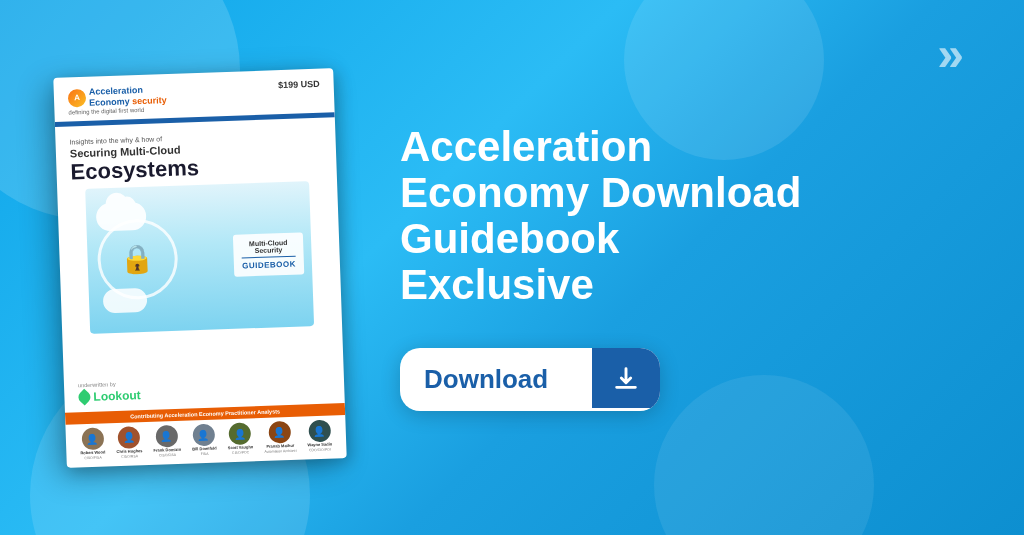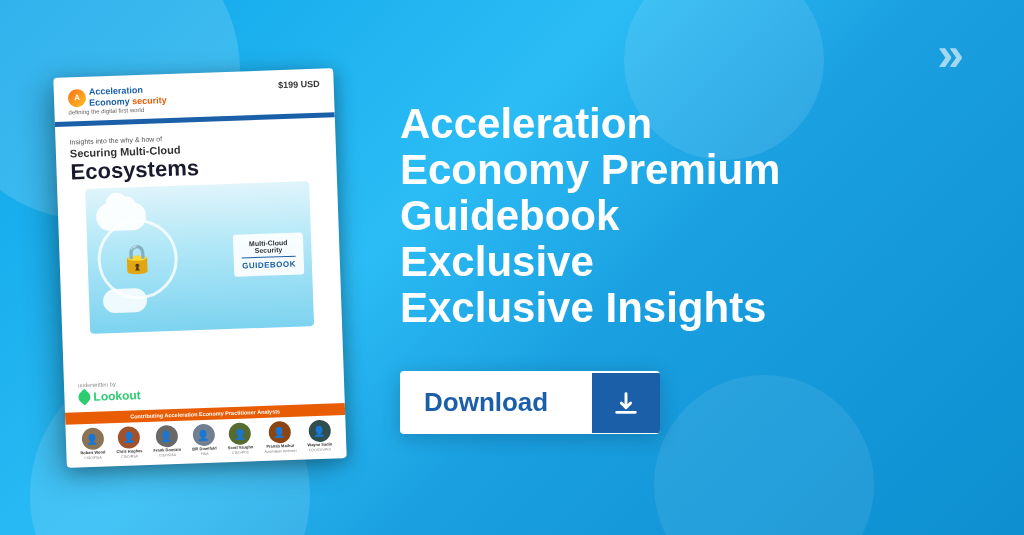--- a/index.html
+++ b/index.html
@@ -347,23 +347,23 @@
     .main-headline {
       font-size: 42px;
       font-weight: 900;
       color: white;
       line-height: 1.1;
       margin-bottom: 40px;
     }
 
     .download-btn {
       display: flex;
-      align-items: center;
+      align-items: flex-start;
       background: white;
-      border-radius: 4px;
+      border-radius: 20px;
       overflow: hidden;
       width: 260px;
       cursor: pointer;
       box-shadow: 0 4px 20px rgba(0,0,0,0.2);
     }
 
     .download-text-area {
       flex: 1;
       padding: 16px 24px;
     }
@@ -507,24 +507,23 @@
             </div>
           <div class="contrib-name">Wayne Sadin</div>
           <div class="contrib-title">CDO/CIO/POI</div>
         </div>
       </div>
     </div>
 
     <div class="right-content">
       <div class="main-headline">
         <span>Acceleration</span><br>
-        <span>Economy Premium</span><br>
+        <span>Economy Download</span><br>
         <span>Guidebook</span><br>
         <span>Exclusive</span><br>
-        <span>Exclusive Insights</span>
       </div>
 
       <div class="download-btn">
         <div class="download-text-area">
           <span class="download-label">Download</span>
         </div>
         <div class="download-icon-area">
           <svg width="28" height="28" viewBox="0 0 24 24" fill="none" xmlns="http://www.w3.org/2000/svg">
             <path d="M12 4v12m0 0l-4-4m4 4l4-4M4 20h16" stroke="white" stroke-width="2.5" stroke-linecap="round" stroke-linejoin="round"></path>
           </svg>

